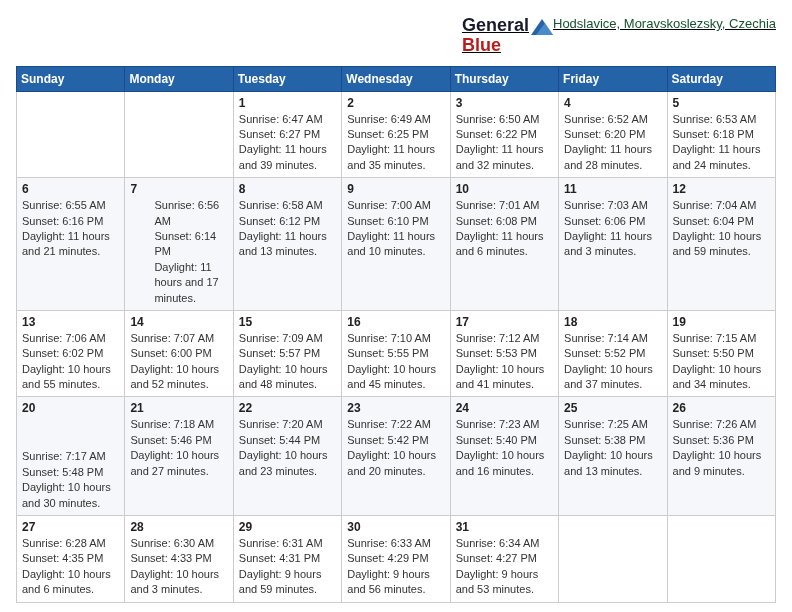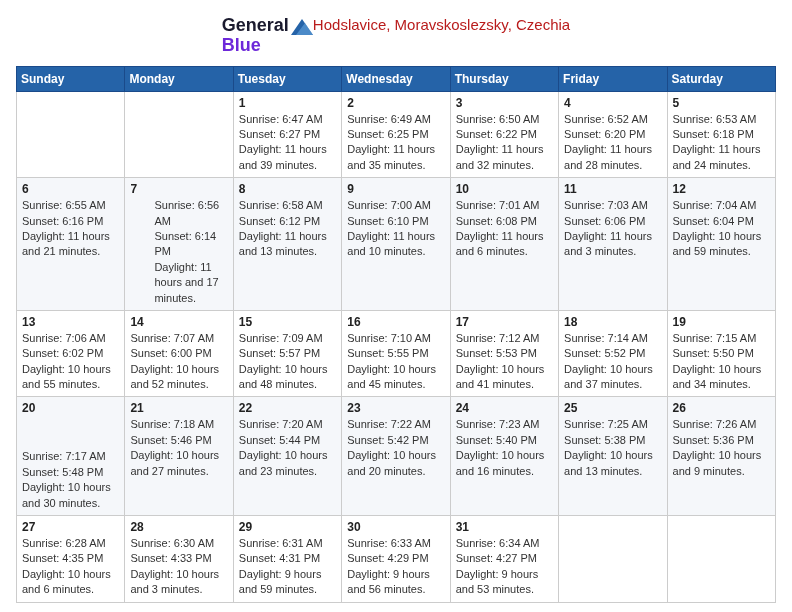--- a/index.html
+++ b/index.html
@@ -5,49 +5,50 @@
     * { box-sizing: border-box; margin: 0; padding: 0; }
     body {
       font-family: Arial, sans-serif;
       background: #fff;
       width: 792px;
       min-height: 612px;
       padding: 16px;
     }
     .header {
       display: flex;
-      justify-content: center;
+      justify-content: flex-end;
       align-items: flex-start;
       margin-bottom: 10px;
+      text-decoration: underline;
     }
     .logo {
       display: flex;
       flex-direction: column;
       align-items: flex-start;
     }
     .logo-text {
       font-size: 18px;
       font-weight: bold;
       color: #1a1a2e;
       line-height: 1.1;
     }
     .logo-blue {
-      color: #6d28d9;
+      color: #b91c1c;
     }
     .title-block {
       text-align: right;
     }
     .month-title {
       font-size: 36px;
       font-weight: bold;
       color: #222;
     }
     .location {
-      font-size: 15px;
-      color: #b91c1c;
+      font-size: 13px;
+      color: #14532d;
     }
     .calendar {
       width: 100%;
       border-collapse: collapse;
       font-size: 11px;
     }
     .calendar th {
       background: #2563a8;
       color: #fff;
       padding: 5px 4px;

